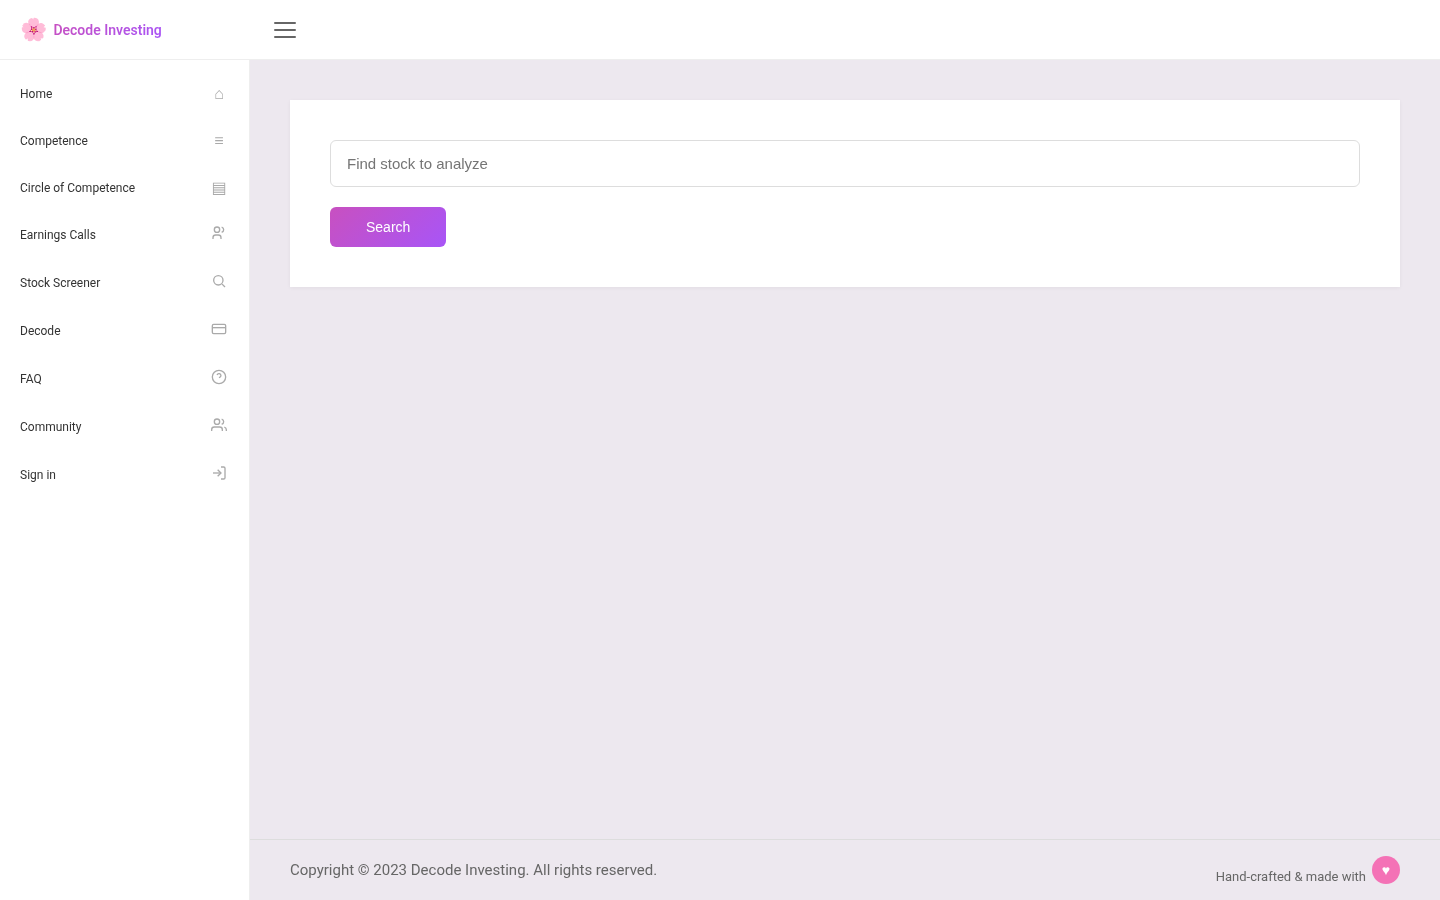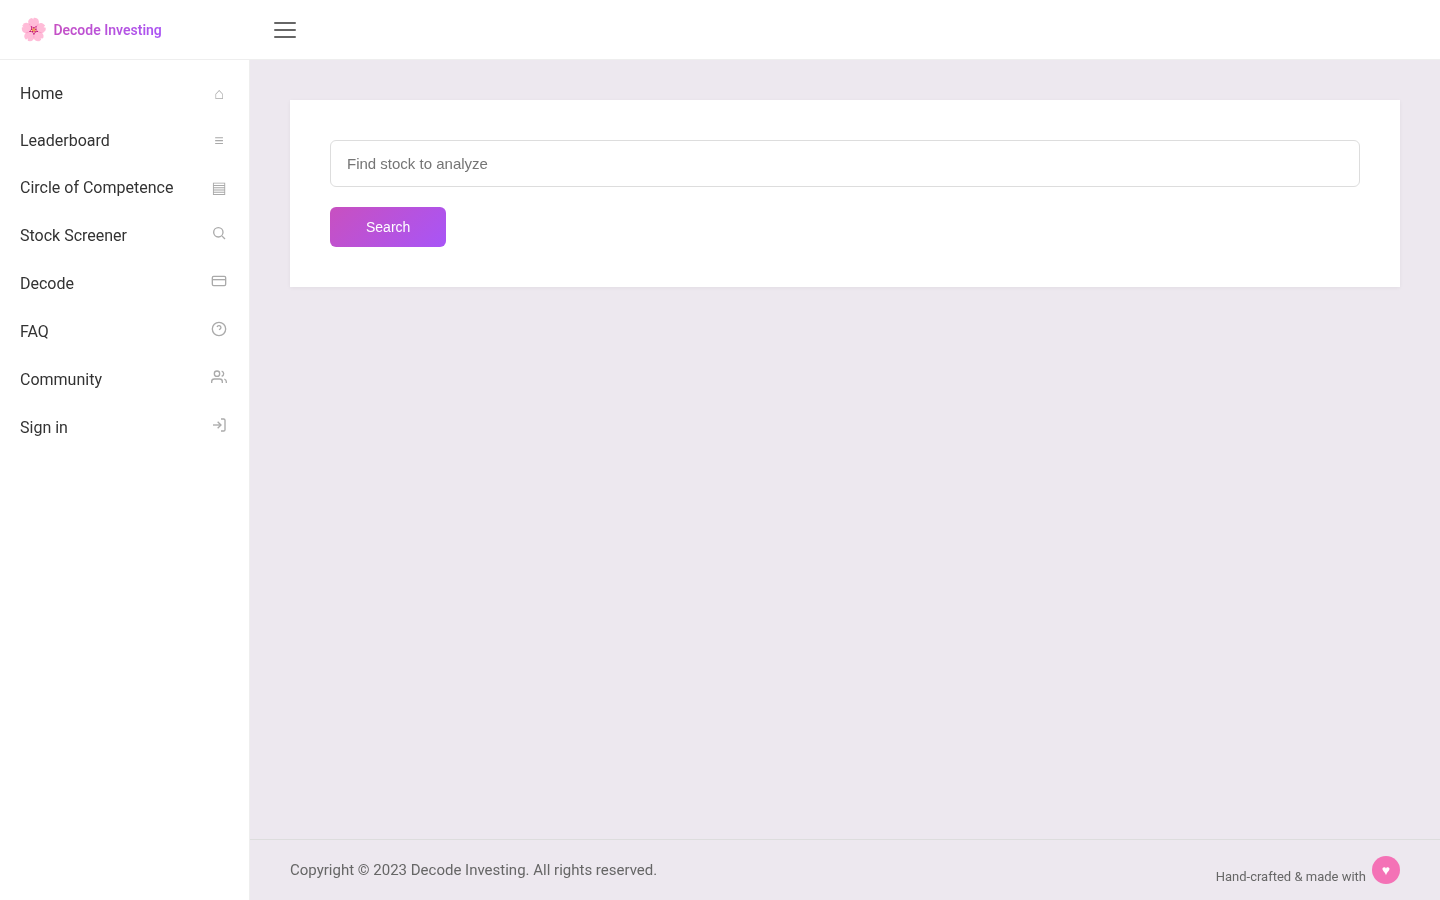--- a/index.html
+++ b/index.html
@@ -106,21 +106,21 @@
       justify-content: space-between;
       padding: 14px 20px;
       cursor: pointer;
       color: #333;
       font-size: 14px;
       transition: background 0.15s;
     }
 
     .sidebar-item-label {
       color: #333;
-      font-size: 16px;
+      font-size: 12px;
     }
 
     .sidebar-icon {
       color: #aaa;
       font-size: 16px;
       width: 20px;
       text-align: center;
     }
 
     
@@ -228,26 +228,36 @@
     <span></span>
   </button>
 </div>
 
 <nav class="sidebar">
   <div class="sidebar-item">
     <span class="sidebar-item-label">Home</span>
     <span class="sidebar-icon">⌂</span>
   </div>
   <div class="sidebar-item">
-    <span class="sidebar-item-label">Leaderboard</span>
+    <span class="sidebar-item-label">Competence</span>
     <span class="sidebar-icon">≡</span>
   </div>
   <div class="sidebar-item">
     <span class="sidebar-item-label">Circle of Competence</span>
     <span class="sidebar-icon">▤</span>
+  </div>
+  <div class="sidebar-item">
+    <span class="sidebar-item-label">Earnings Calls</span>
+    <span class="sidebar-icon">
+      <svg width="16" height="16" viewBox="0 0 24 24" fill="none" stroke="#aaa" stroke-width="2">
+        <circle cx="9" cy="7" r="4"></circle>
+          <path d="M3 21v-2a4 4 0 0 1 4-4h4a4 4 0 0 1 4 4v2"></path>
+          <path d="M16 3.13a4 4 0 0 1 0 7.75"></path>
+      </svg>
+    </span>
   </div>
   <div class="sidebar-item">
     <span class="sidebar-item-label">Stock Screener</span>
     <span class="sidebar-icon">
       <svg width="16" height="16" viewBox="0 0 24 24" fill="none" stroke="#aaa" stroke-width="2">
         <circle cx="11" cy="11" r="7"></circle>
           <line x1="21" y1="21" x2="16.65" y2="16.65"></line>
       </svg>
     </span>
   </div>

